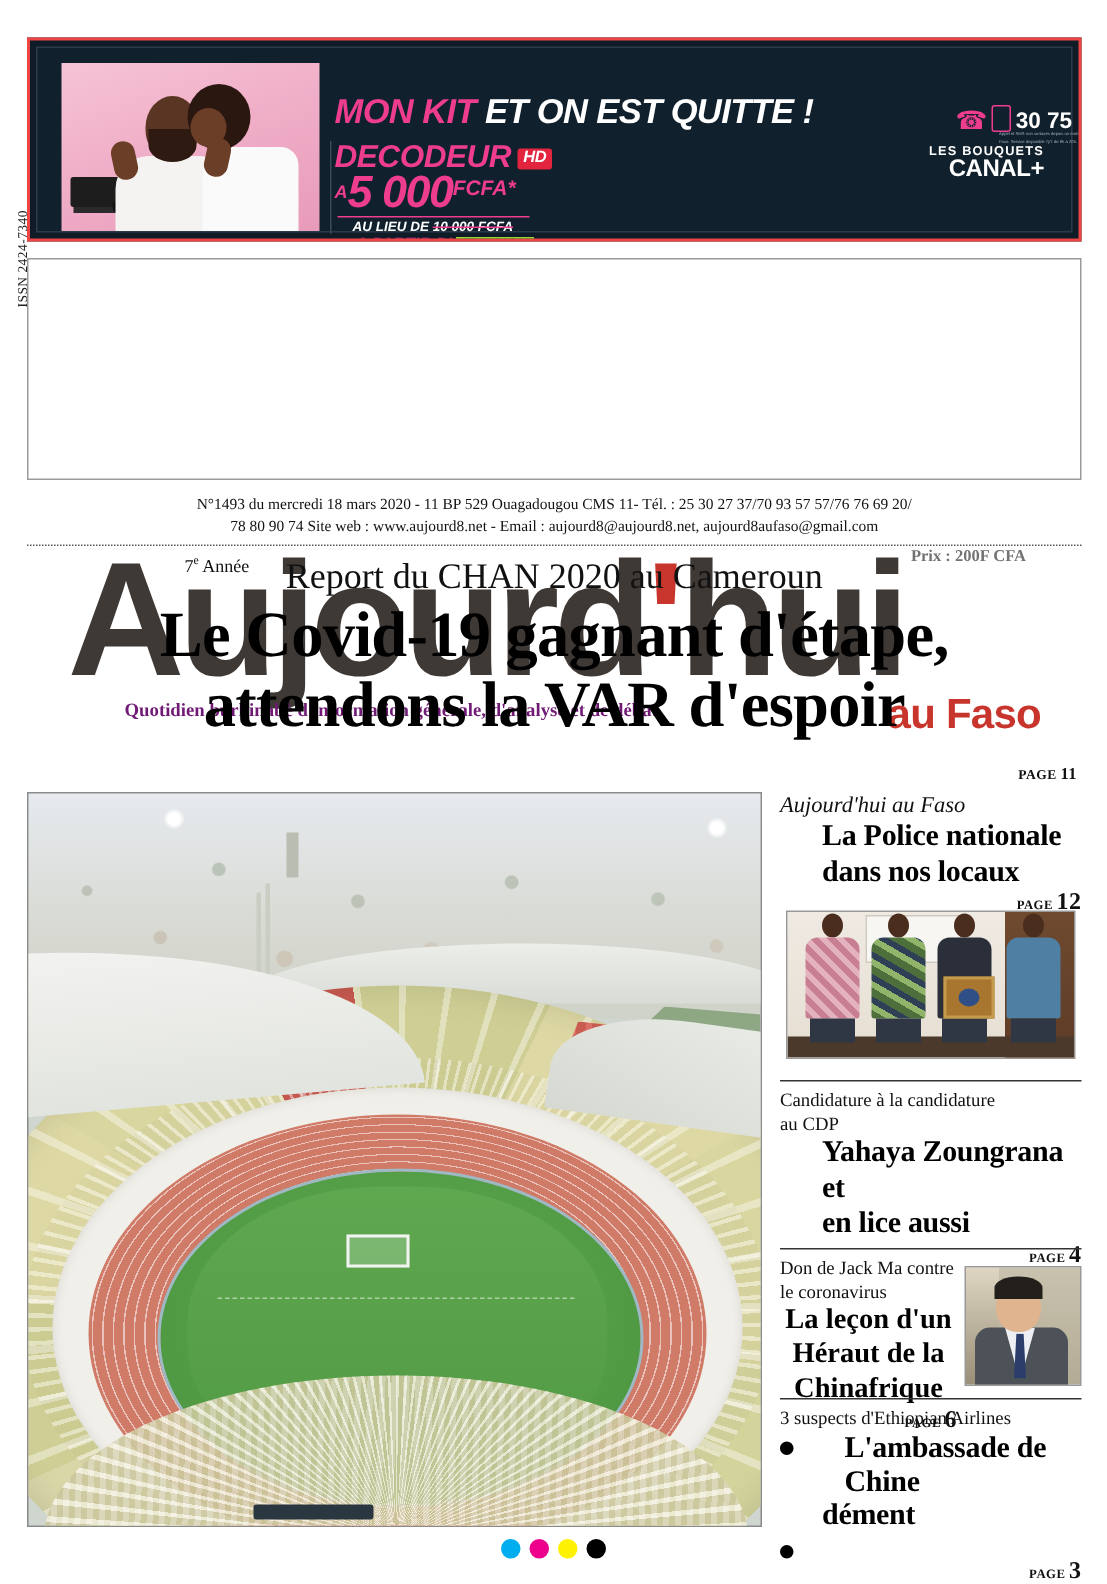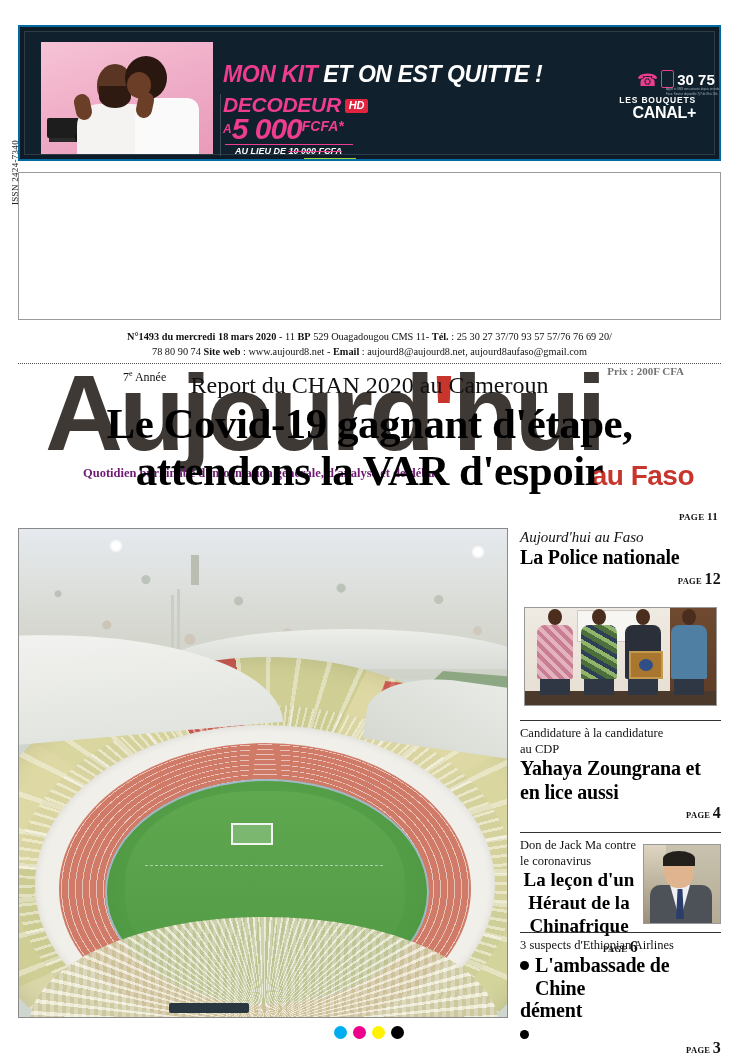--- a/index.html
+++ b/index.html
@@ -22,21 +22,21 @@
     height: 1056px;
     background: #ffffff;
   }
 
   
   .ad-banner {
     position: absolute;
     left: 18px; top: 25px;
     width: 703px; height: 136px;
     background: #0f1b26;
-    border: 2px solid #0369a1;
+    border: 2px solid #ef4444;
     box-sizing: border-box;
     overflow: hidden;
   }
   .ad-inner {
     position: absolute;
     left: 4px; top: 4px; right: 4px; bottom: 4px;
     background: #10202c;
     border: 1px solid #2b3b47;
   }
   .ad-photo {
@@ -315,21 +315,21 @@
   .infoline {
     position: absolute;
     left: 18px; top: 330px;
     width: 703px;
     text-align: center;
     font-family: "Liberation Serif", serif;
     font-size: 10.3px;
     line-height: 1.45;
     color: #111;
   }
-  .infoline b { font-weight: bold; }
+  .infoline b { font-weight: normal; }
   .dots-rule {
     position: absolute;
     left: 18px; top: 363px;
     width: 703px; height: 0;
     border-top: 1px dotted #555;
   }
 
   
   .kicker {
     position: absolute;
@@ -587,20 +587,21 @@
     color: #111;
     line-height: 1.25;
   }
   .sb-title {
     font-family: "Liberation Serif", serif;
     font-weight: bold;
     font-size: 20px;
     line-height: 1.18;
     color: #000;
     letter-spacing: -.2px;
+    margin-left: 28px;
   }
   .sb-title-c {
     font-family: "Liberation Serif", serif;
     font-weight: bold;
     font-size: 19px;
     line-height: 1.2;
     color: #000;
     text-align: center;
   }
   .sb-page {
@@ -853,20 +854,21 @@
     <div class="lowerbowl-shadow"></div>
     <div class="dugout"></div>
   </div>
 
   <div class="sidebar">
 
     <div class="sb-block-1">
       <div class="sb-italic">Aujourd'hui au Faso</div>
       <div class="sb-title">
         <div>La Police nationale</div>
+        <div>dans nos locaux</div>
       </div>
       <div class="sb-page"><span>PAGE </span><span class="pg-num">12</span></div>
 
       <div class="police-photo">
         <div class="pp-door"></div>
         <div class="pp-wallboard"></div>
         <div class="pp-floor"></div>
         <div class="person p1">
             <div class="head"></div>
             <div class="body"></div>

